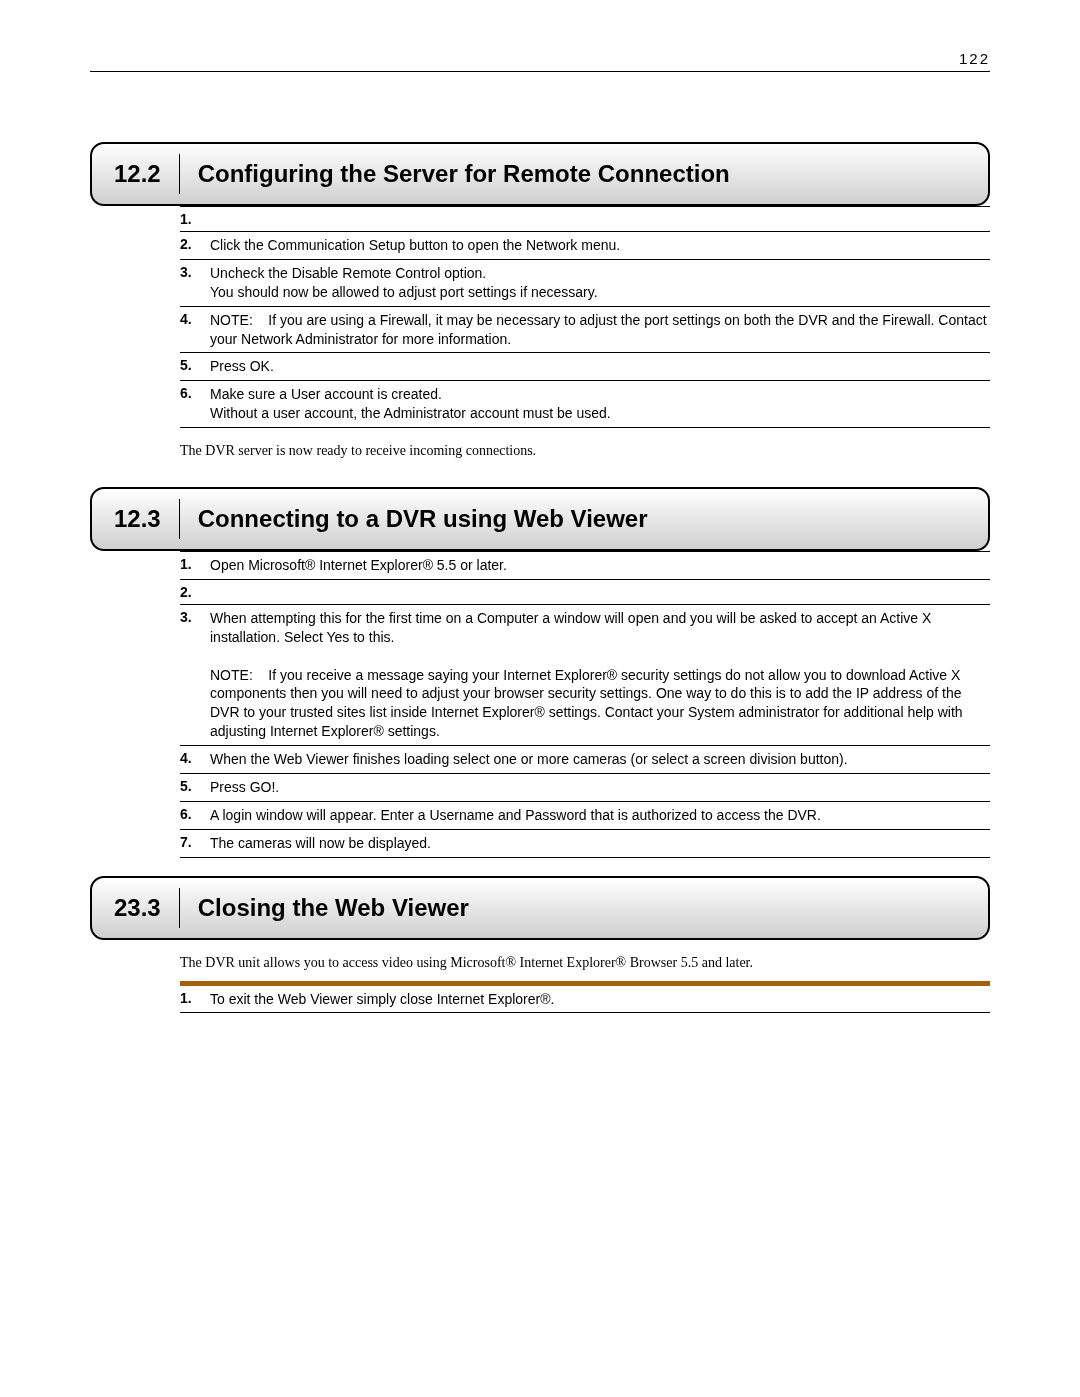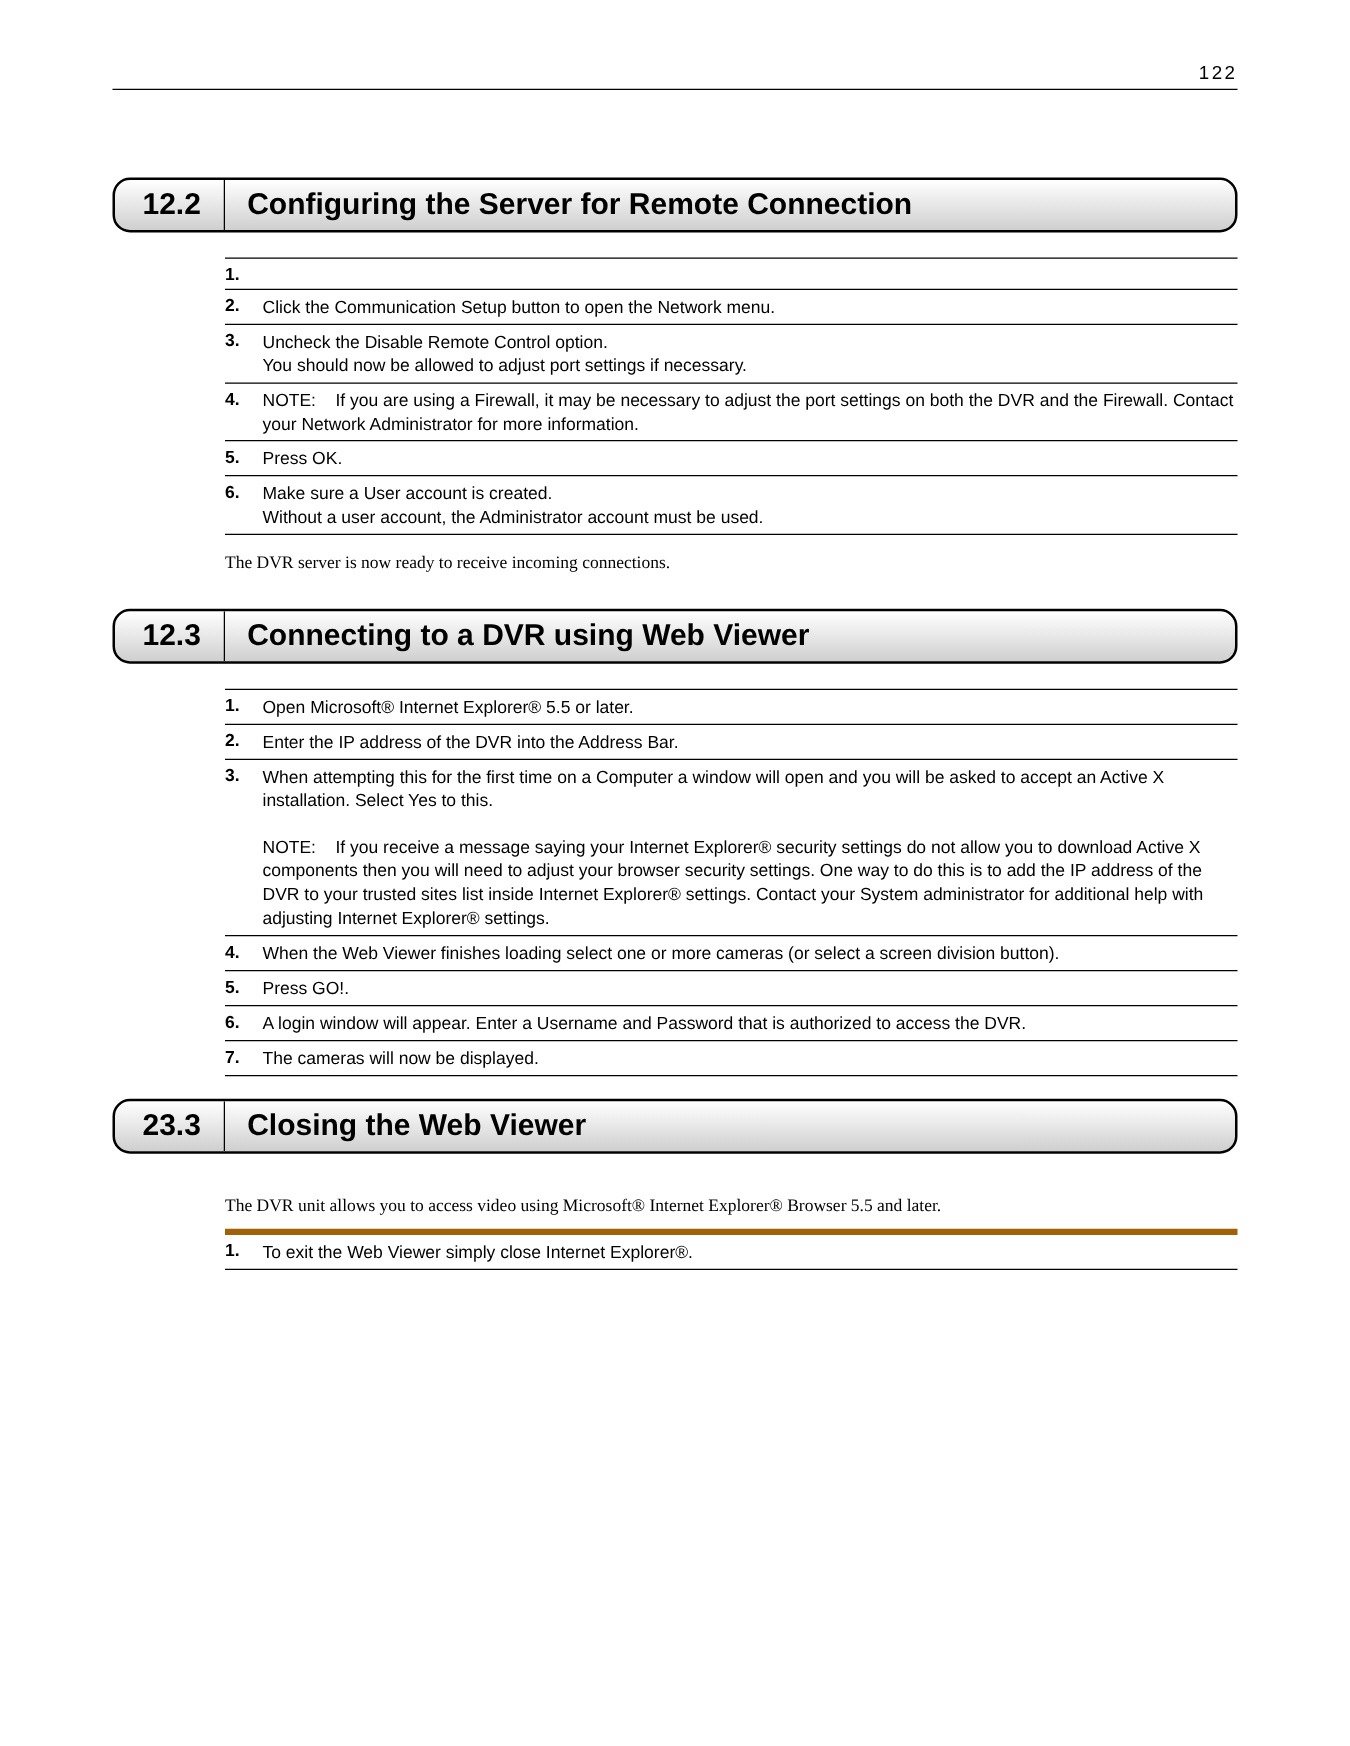--- a/index.html
+++ b/index.html
@@ -23,34 +23,34 @@
     letter-spacing: 2px;
   }
   .section-header {
     border: 2px solid #000;
     border-radius: 14px;
     background: linear-gradient(#ffffff 0%, #cfcfcf 100%);
     display: flex;
     align-items: center;
     padding: 0;
     margin-top: 18px;
-    margin-bottom: 20px;
+    margin-bottom: 0;
     overflow: hidden;
   }
   .section-num {
     font-size: 24px;
     font-weight: bold;
     padding: 6px 18px 6px 22px;
     border-right: 1px solid #000;
     white-space: nowrap;
   }
   .section-title {
     font-size: 24px;
     font-weight: bold;
-    padding: 6px 18px;
+    padding: 16px 18px;
   }
   .steps {
     margin-left: 90px;
     margin-right: 0;
     font-size: 14px;
     border-top: 1px solid #000;
   }
   .step-row {
     display: flex;
     border-bottom: 1px solid #000;
@@ -121,21 +121,20 @@
         <div class="section-num">12.3</div>
         <div class="section-title">Connecting to a DVR using Web Viewer</div>
       </div>
       <div class="steps">
         <div class="step-row">
           <div class="step-num">1.</div>
           <div class="step-text">Open Microsoft® Internet Explorer® 5.5 or later.</div>
         </div>
         <div class="step-row">
           <div class="step-num">2.</div>
-          <div class="step-text">Enter the IP address of the DVR into the Address Bar.</div>
         </div>
         <div class="step-row">
           <div class="step-num">3.</div>
           <div class="step-text">When attempting this for the first time on a Computer a window will open and you will be asked to accept an Active X installation. Select Yes to this.<br><br><span class="bold">NOTE</span>:&nbsp;&nbsp;&nbsp;&nbsp;If you receive a message saying your Internet Explorer® security settings do not allow you to download Active X components then you will need to adjust your browser security settings. One way to do this is to add the IP address of the DVR to your trusted sites list inside Internet Explorer® settings. Contact your System administrator for additional help with adjusting Internet Explorer® settings.</div>
         </div>
         <div class="step-row">
           <div class="step-num">4.</div>
           <div class="step-text">When the Web Viewer finishes loading select one or more cameras (or select a screen division button).</div>
         </div>
         <div class="step-row">

